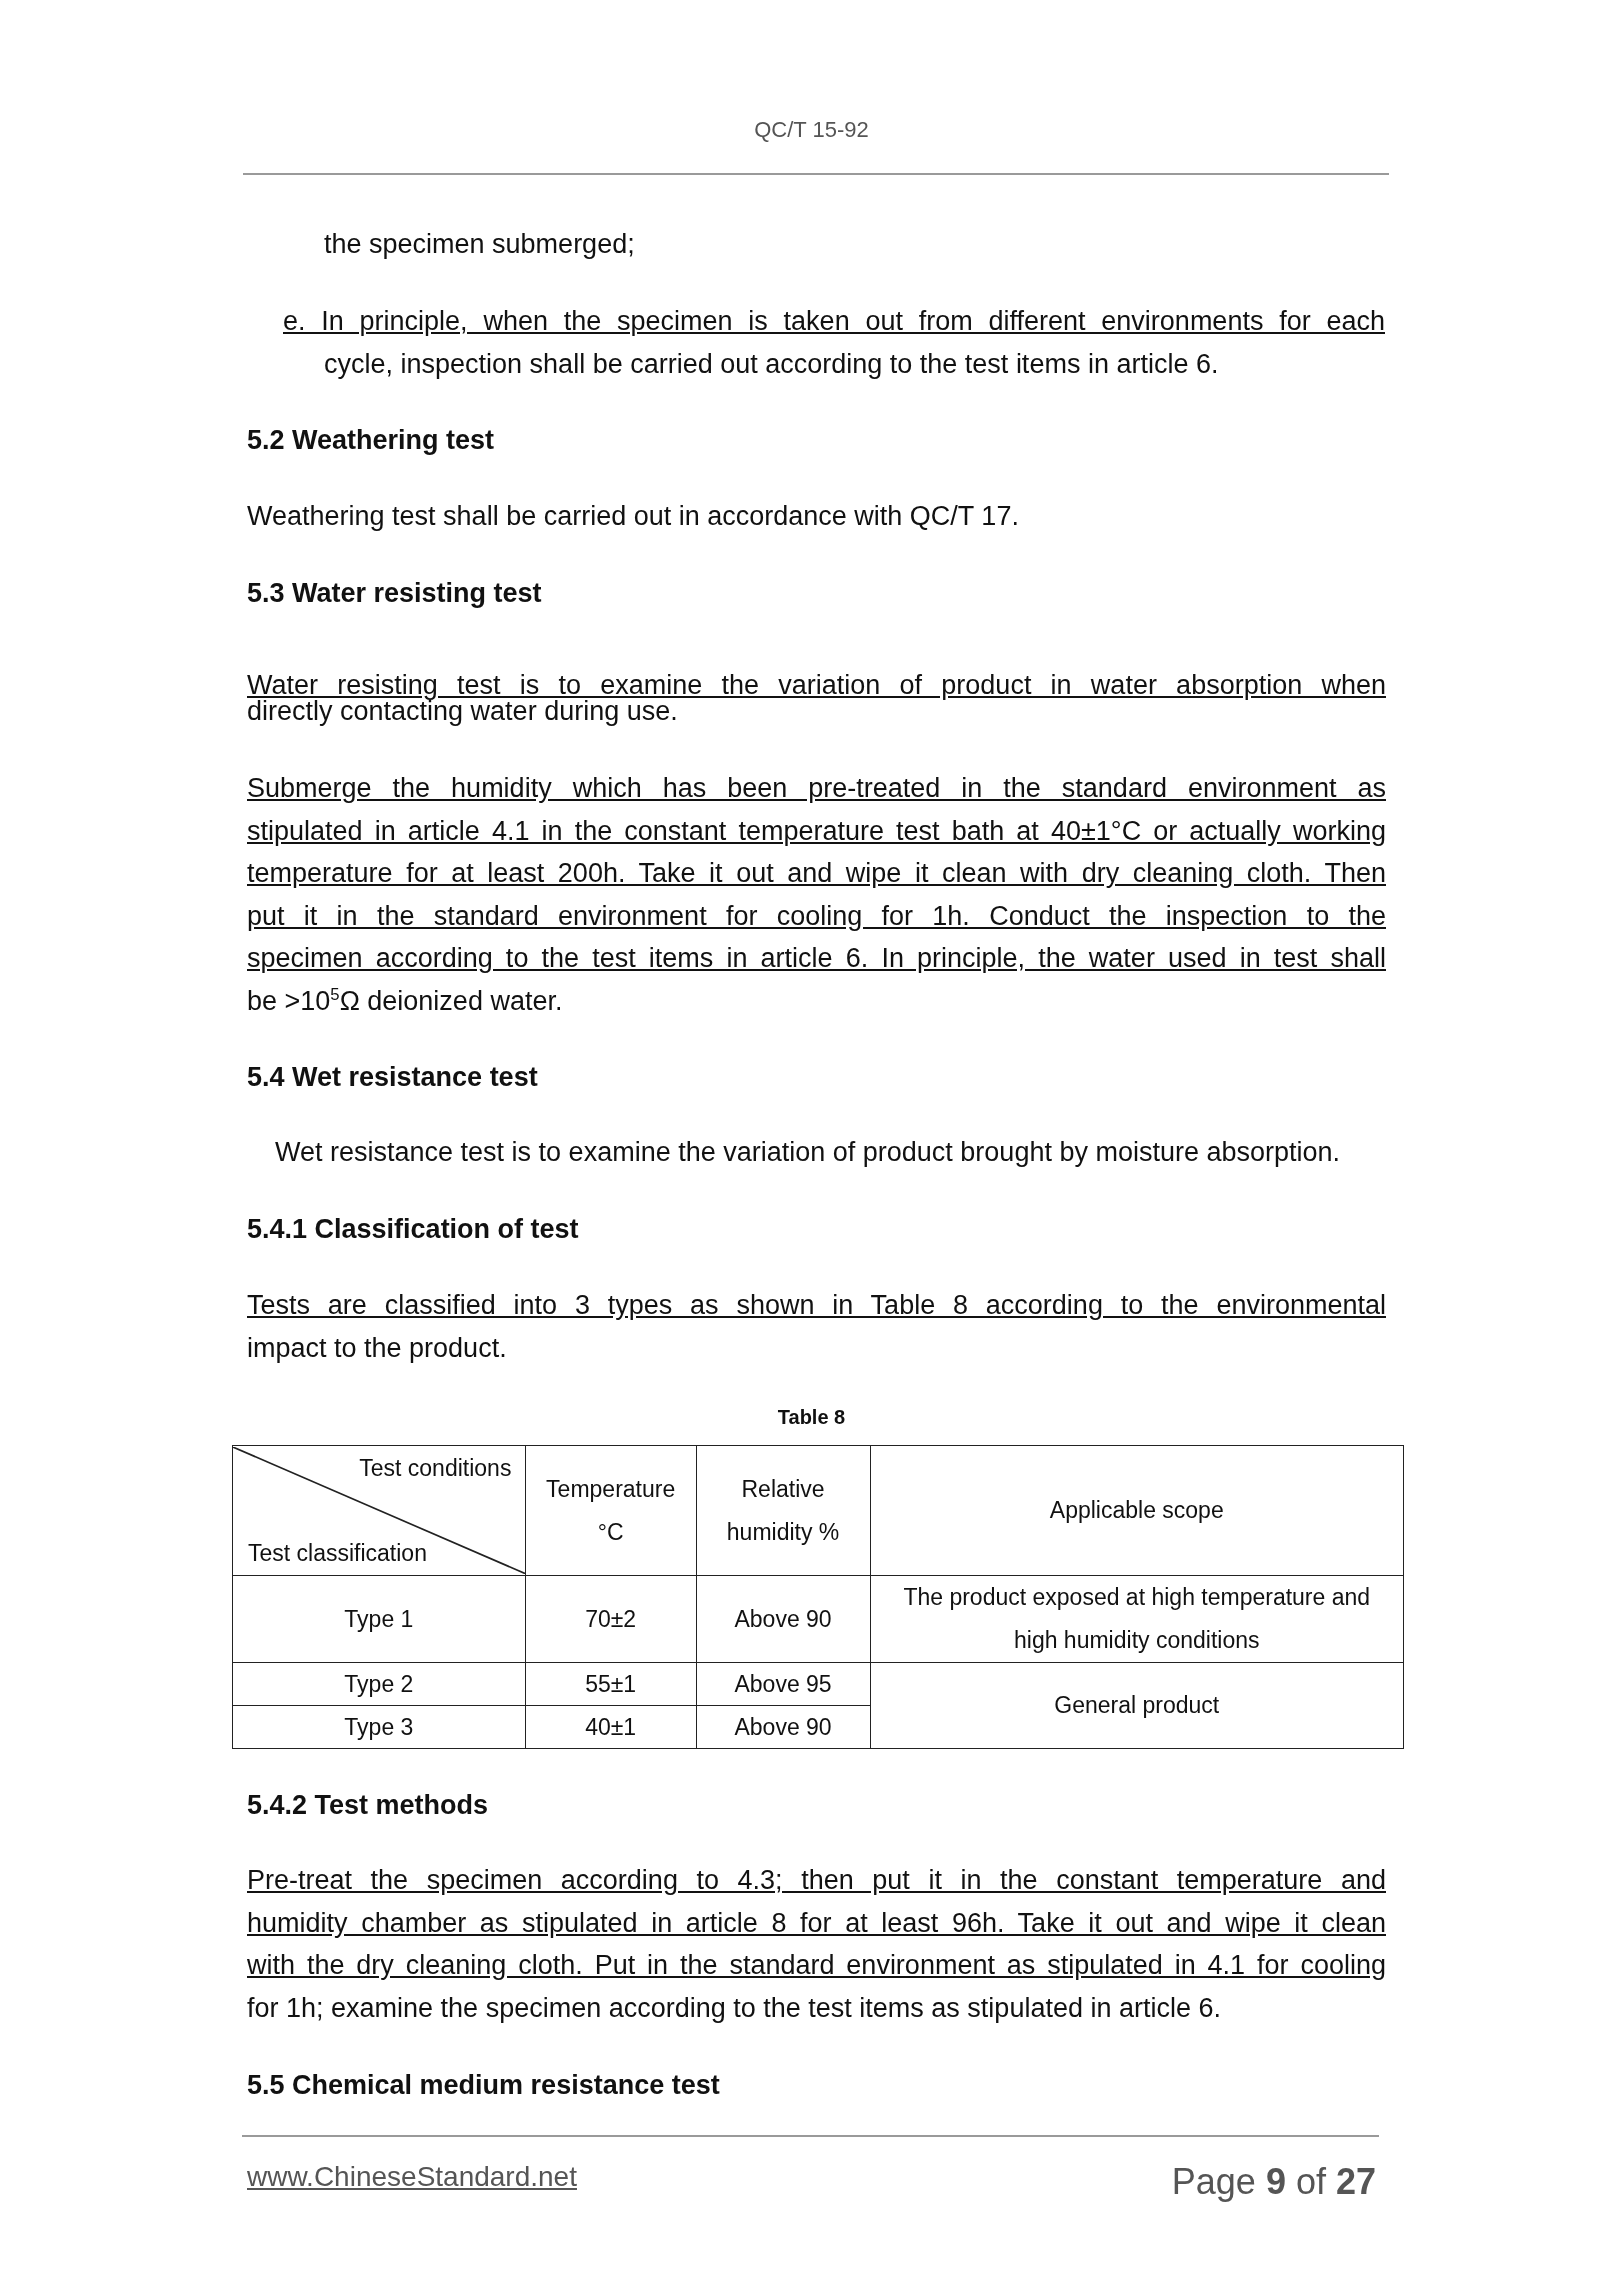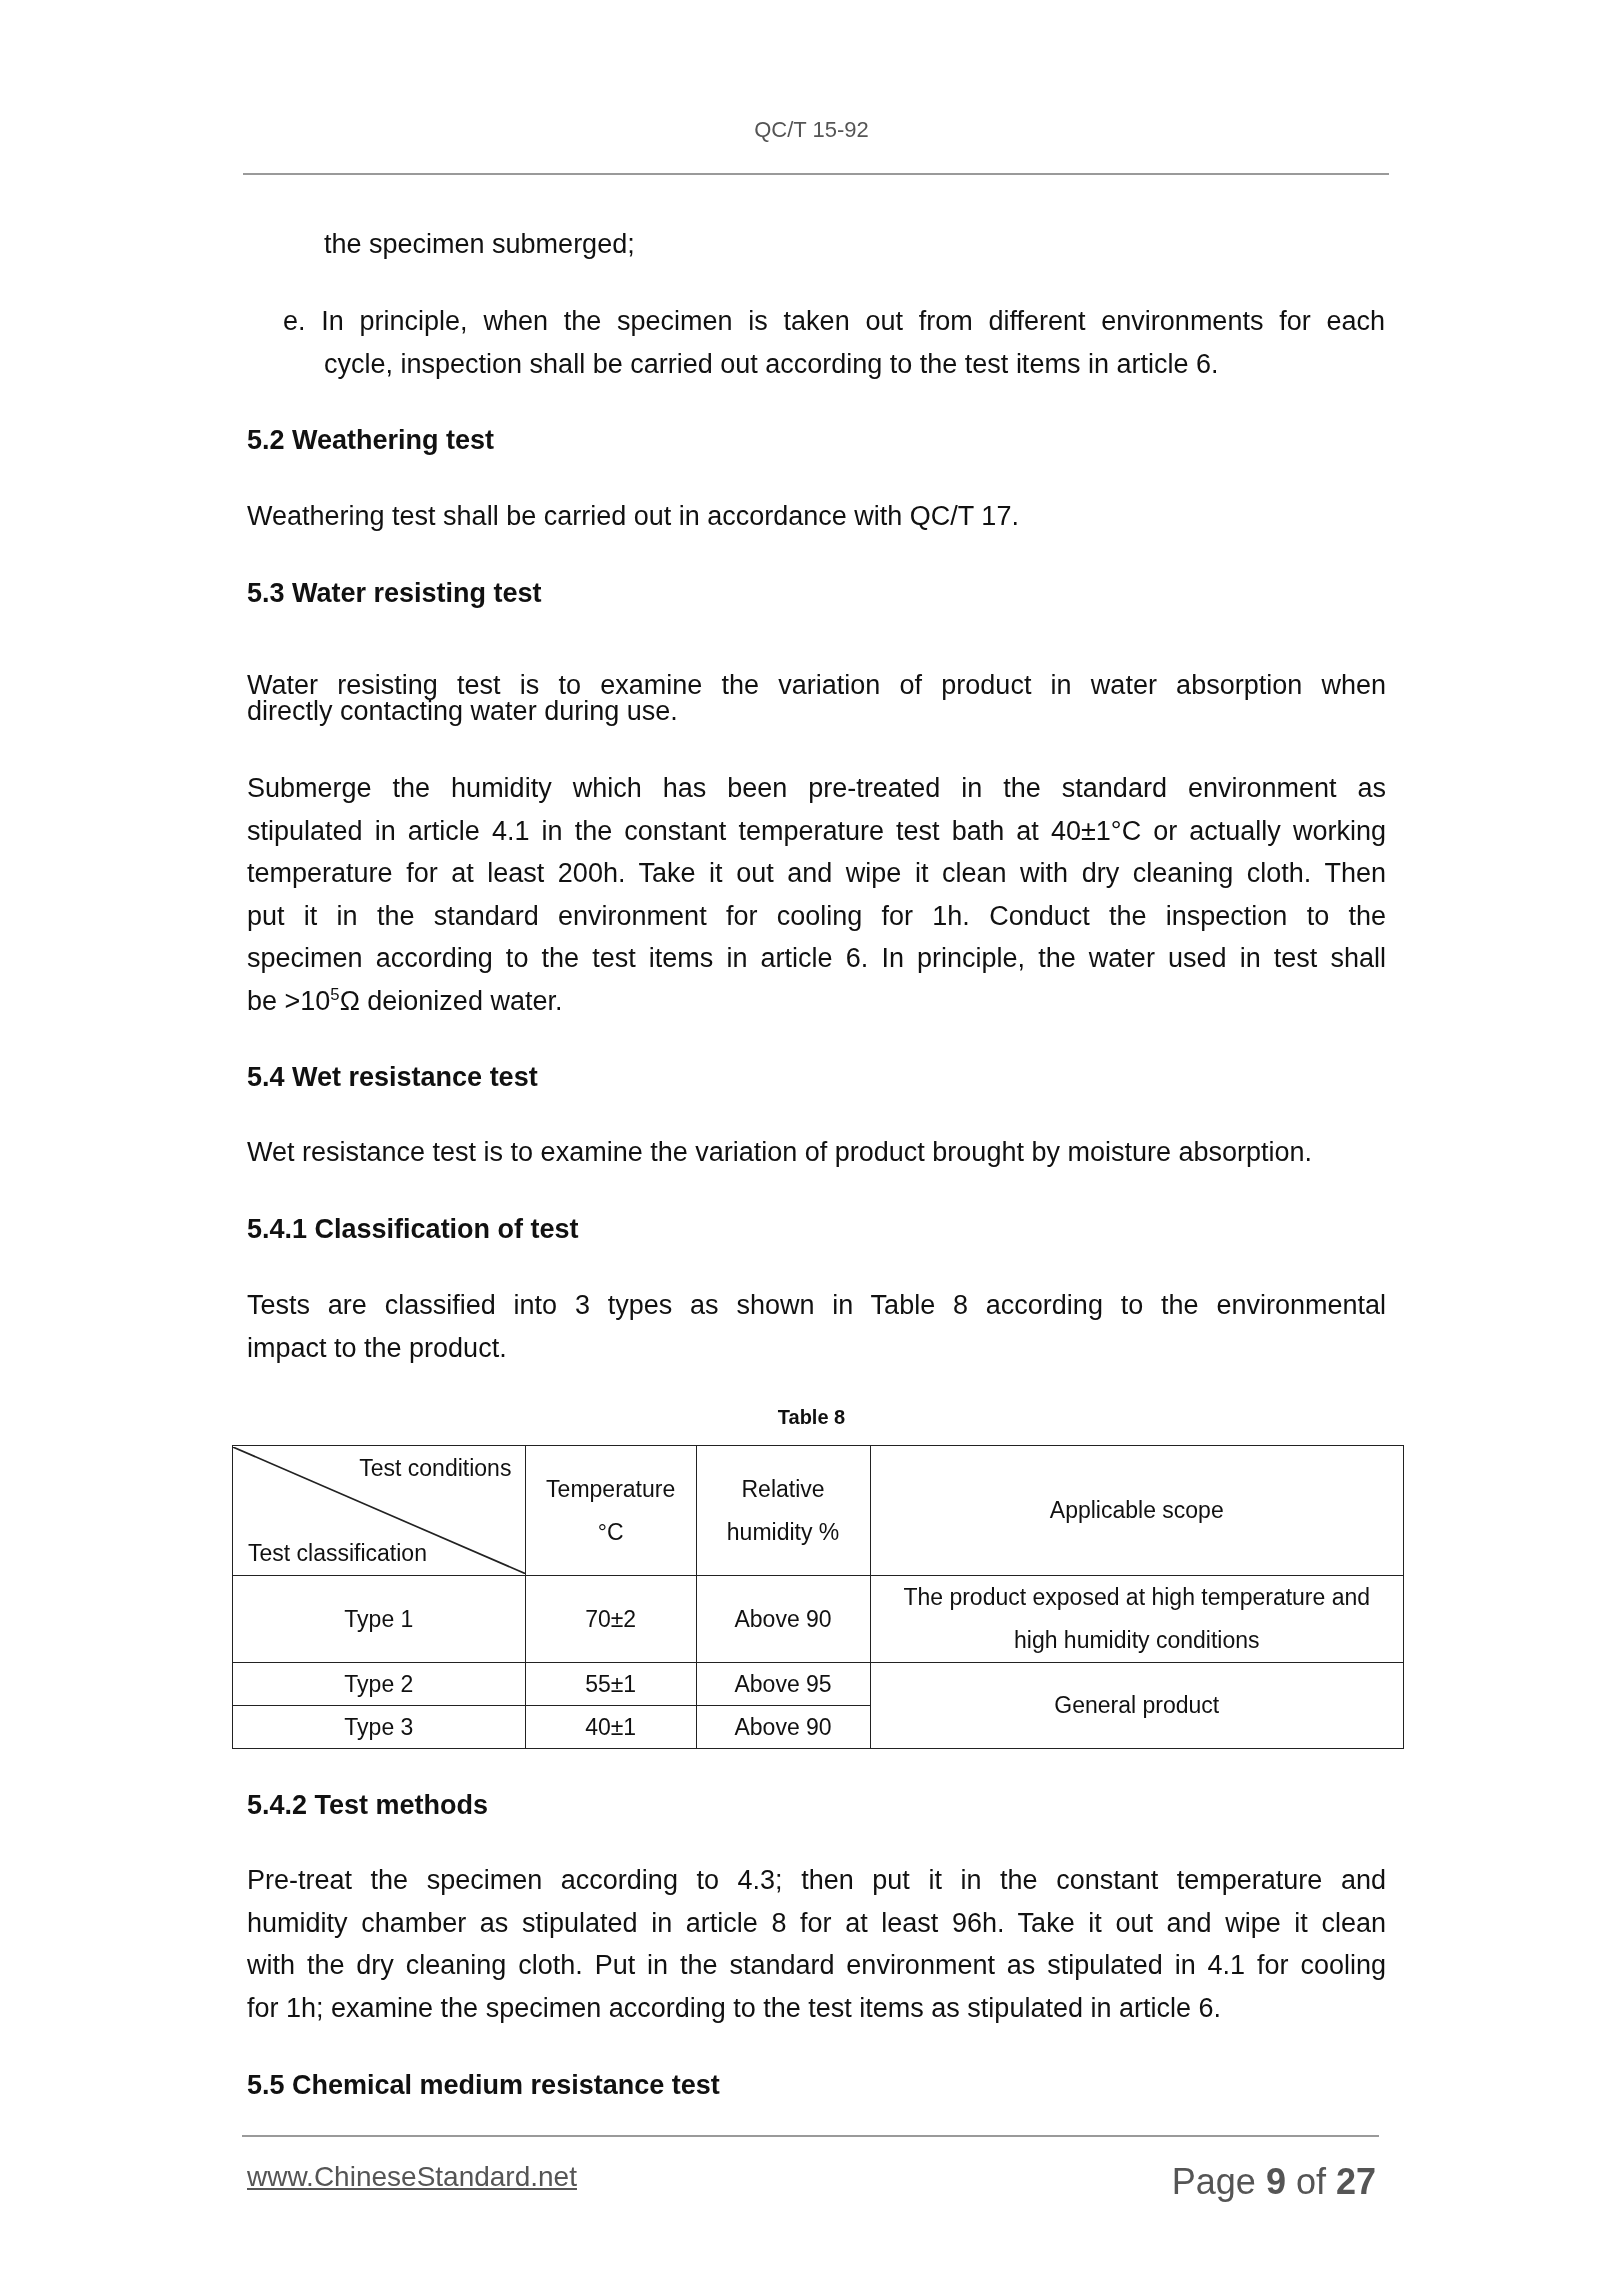--- a/index.html
+++ b/index.html
@@ -2,21 +2,21 @@
 <html style="font-size:13.3px"><head>
 <meta charset="utf-8">
 <style>
   html, body { margin:0; padding:0; background:#ffffff; }
   body { width:1623px; height:2295px; position:relative; overflow:hidden;
          font-family:"Liberation Sans", sans-serif; color:#111; }
   .abs { position:absolute; }
   .hdr { left:0; width:1623px; top:117px; text-align:center; font-size:22px; color:#555; }
   .rule { position:absolute; height:1.7px; background:#9a9a9a; }
   .line { position:absolute; left:247px; width:1139px; font-size:27px; line-height:43px; white-space:nowrap; }
-  .just { text-align:justify; text-align-last:justify; }
+  .just { text-align:justify; text-align-last:justify;text-decoration:underline; }
   .bold { font-weight:bold; }
   .ind { left:324px; width:1061px; }
   .item { left:283px; }
   table.t8 { position:absolute; left:232px; top:1445px; width:1172px; border-collapse:collapse; font-size:23px;padding-left:8px; }
   table.t8 td { border:1.7px solid #222; text-align:center; vertical-align:middle; padding:0; }
   .caption { position:absolute; left:0; width:1623px; top:1406px; text-align:center; font-size:20px; font-weight:bold; }
   .diag { position:relative; height:127px; }
   .diag svg { position:absolute; left:0; top:0; }
   .footer-link { position:absolute; left:247px; top:2161px; font-size:28px; color:#555; text-decoration:underline; }
   .footer-page { position:absolute; right:247px; top:2161px; font-size:36px; color:#555; }
@@ -41,21 +41,21 @@
 <div class="line" style="top:690px;">directly contacting water during use.</div>
 
 <div class="line just" style="top:767px;">Submerge the humidity which has been pre-treated in the standard environment as</div>
 <div class="line just" style="top:810px;">stipulated in article 4.1 in the constant temperature test bath at 40±1°C or actually working</div>
 <div class="line just" style="top:852px;">temperature for at least 200h. Take it out and wipe it clean with dry cleaning cloth. Then</div>
 <div class="line just" style="top:895px;">put it in the standard environment for cooling for 1h. Conduct the inspection to the</div>
 <div class="line just" style="top:937px;">specimen according to the test items in article 6. In principle, the water used in test shall</div>
 <div class="line" style="top:980px;"><span>be &gt;10</span><sup>5</sup><span>Ω deionized water.</span></div>
 
 <div class="line bold" style="top:1056px;">5.4 Wet resistance test</div>
-<div class="line" style="top:1131px;">Wet resistance test is to examine the variation of product brought by moisture absorption.</div>
+<div class="line" style="top:1131px;margin-left:28px;">Wet resistance test is to examine the variation of product brought by moisture absorption.</div>
 
 <div class="line bold" style="top:1208px;">5.4.1 Classification of test</div>
 <div class="line just" style="top:1284px;">Tests are classified into 3 types as shown in Table 8 according to the environmental</div>
 <div class="line" style="top:1327px;">impact to the product.</div>
 
 <div class="caption">Table 8</div>
 
 <table class="t8">
   <colgroup>
     <col style="width:293px">

